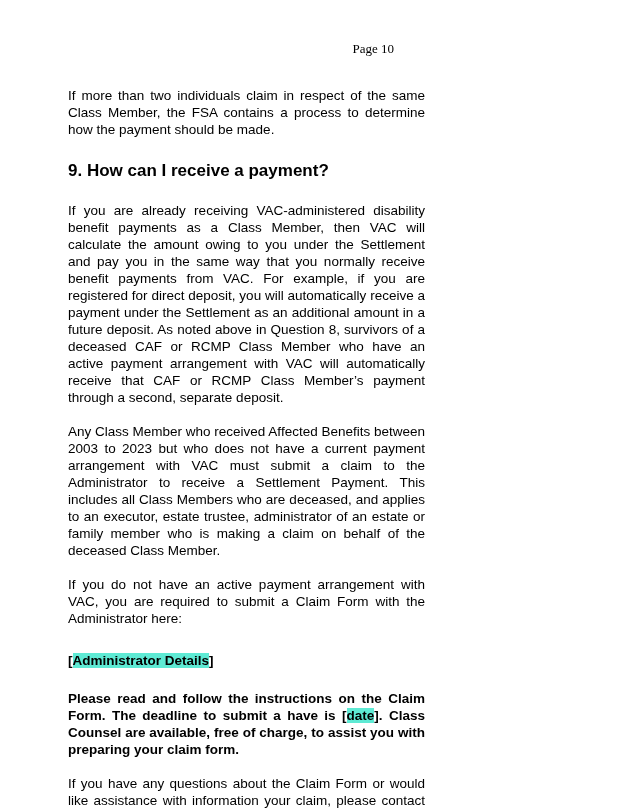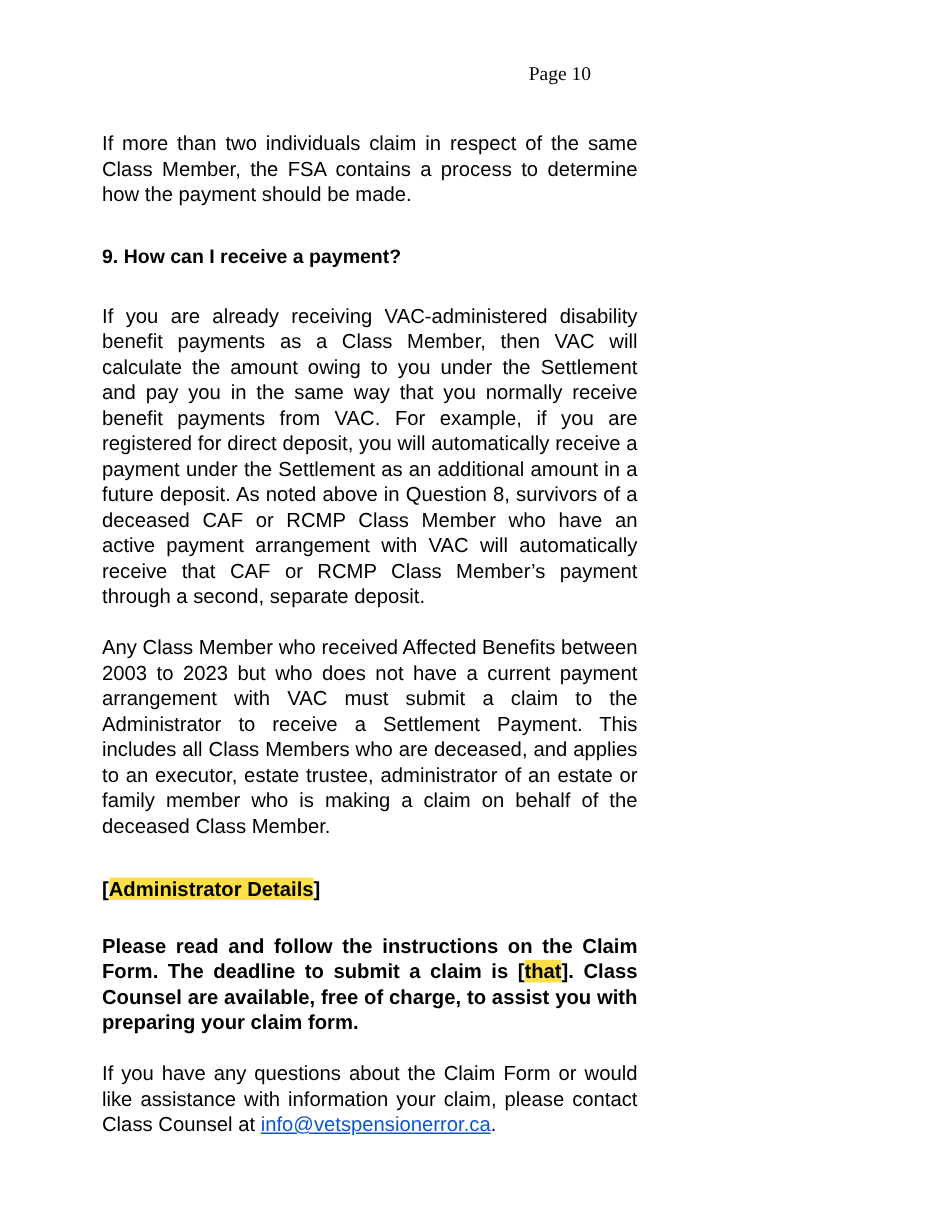--- a/index.html
+++ b/index.html
@@ -24,31 +24,31 @@
     font-family: "Liberation Serif", serif;
     font-size: 13px;
     text-align: right;
     margin: 0 33px 30px 0;
   }
   p {
     margin: 0 2px 17px 0;
     text-align: justify;
   }
   h2 {
-    font-size: 13px;
+    font-size: 17px;
     line-height: 17px;
     font-weight: bold;
     margin: 24px 0 23px 0;
   }
   .bold { font-weight: bold; }
   .admin-line {
     margin: 25px 0 21px 0;
     text-align: left;
   }
-  .hl { background: #fde047; }
+  .hl { background: #5eead4; }
   a.email-link {
     color: #1155cc;
     text-decoration: underline;
     cursor: pointer;
   }
 </style>
 </head>
 <body>
 
 <div class="page">
@@ -58,20 +58,21 @@
   <p>If more than two individuals claim in respect of the same Class Member, the FSA contains a process to determine how the payment should be made.</p>
 
   <h2>9. How can I receive a payment?</h2>
 
   <p>If you are already receiving VAC-administered disability benefit payments as a Class Member, then VAC will calculate the amount owing to you under the Settlement and pay you in the same way that you normally receive benefit payments from VAC. For example, if you are registered for direct deposit, you will automatically receive a payment under the Settlement as an additional amount in a future deposit. As noted above in Question 8, survivors of a deceased CAF or RCMP Class Member who have an active payment arrangement with VAC will automatically receive that CAF or RCMP Class Member’s payment through a second, separate deposit.</p>
 
   <p>Any Class Member who received Affected Benefits between 2003 to 2023 but who does not have a current payment arrangement with VAC must submit a claim to the Administrator to receive a Settlement Payment. This includes all Class Members who are deceased, and applies to an executor, estate trustee, administrator of an estate or family member who is making a claim on behalf of the deceased Class Member.</p>
 
 
 
+  <p>If you do not have an active payment arrangement with VAC, you are required to submit a Claim Form with the Administrator here:</p>
 
   <p class="bold admin-line"><span>[</span><span class="hl">Administrator Details</span><span>]</span></p>
 
-  <p class="bold"><span>Please read and follow the instructions on the Claim Form. The deadline to submit a claim is [</span><span class="hl">that</span><span>]. Class Counsel are available, free of charge, to assist you with preparing your claim form.</span></p>
+  <p class="bold"><span>Please read and follow the instructions on the Claim Form. The deadline to submit a have is [</span><span class="hl">date</span><span>]. Class Counsel are available, free of charge, to assist you with preparing your claim form.</span></p>
 
   <p><span>If you have any questions about the Claim Form or would like assistance with information your claim, please contact Class Counsel at </span><a class="email-link">info@vetspensionerror.ca</a><span>.</span></p>
 
 </div>
 
 </body></html>

